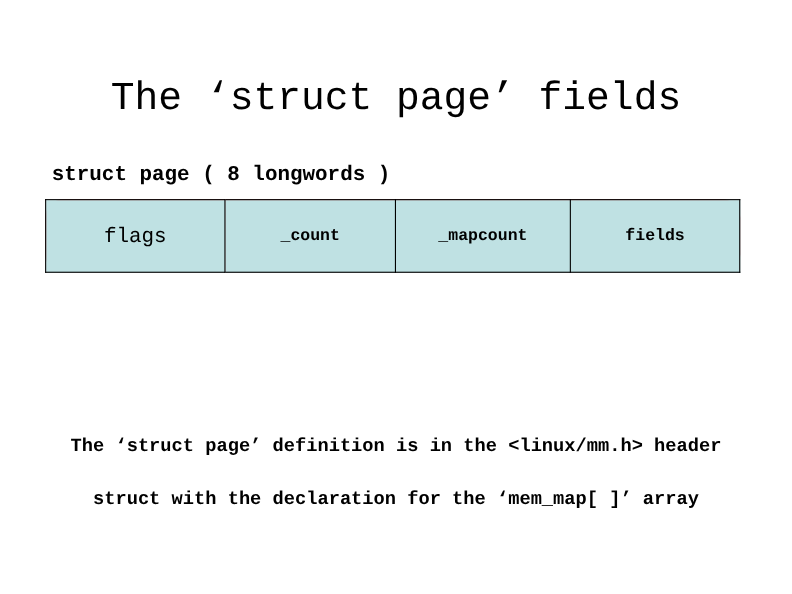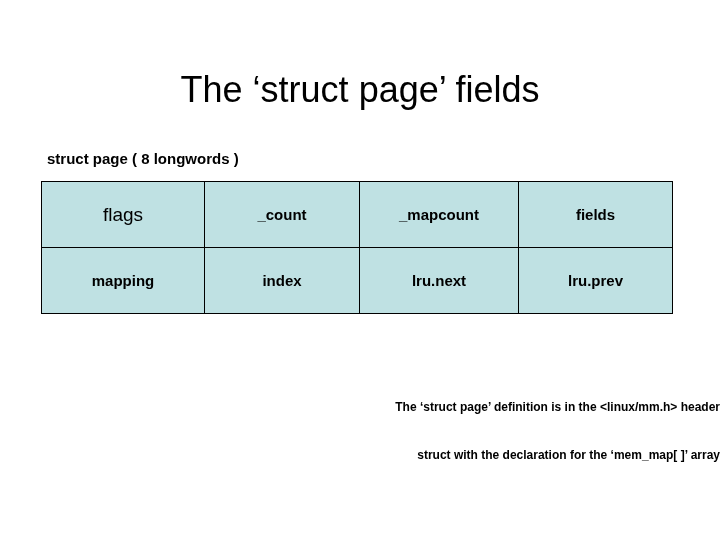--- a/index.html
+++ b/index.html
@@ -16,20 +16,21 @@
     overflow: hidden;
     position: relative;
   }
 
   .slide {
     position: absolute;
     left: 0;
     top: 0;
     width: 644px;
     height: 540px;
+    font-family: Liberation Mono, monospace;
   }
 
   
   .slide-title {
     position: absolute;
     left: 0;
     top: 44px;
     width: 720px;
     text-align: center;
     font-size: 36px;
@@ -37,21 +38,21 @@
     line-height: 44px;
     letter-spacing: 0px;
     white-space: nowrap;
   }
 
   
   .table-caption {
     position: absolute;
     left: 47px;
     top: 149px;
-    font-size: 15px;
+    font-size: 19px;
     font-weight: bold;
     line-height: 20px;
     white-space: nowrap;
   }
 
   
   .fields-table {
     position: absolute;
     left: 41px;
     top: 181px;
@@ -80,22 +81,22 @@
   .fields-table td.cell-flags {
     font-size: 19px;
     font-weight: normal;
   }
 
   
   .footnote {
     position: absolute;
     width: 720px;
     left: 0;
-    text-align: right;
-    font-size: 12px;
+    text-align: center;
+    font-size: 17px;
     font-weight: bold;
     line-height: 22px;
     white-space: nowrap;
   }
   .footnote-1 { top: 396px; }
   .footnote-2 { top: 444px; }
 </style>
 </head>
 <body>
 
@@ -112,26 +113,20 @@
         <col class="c3">
         <col class="c4">
     </colgroup>
     <tbody>
       <tr>
         <td class="cell-flags">flags</td>
         <td>_count</td>
         <td>_mapcount</td>
         <td>fields</td>
       </tr>
-      <tr>
-        <td>mapping</td>
-        <td>index</td>
-        <td>lru.next</td>
-        <td>lru.prev</td>
-      </tr>
     </tbody>
   </table>
 
   <div class="footnote footnote-1">The ‘struct page’ definition is in the &lt;linux/mm.h&gt; header</div>
 
   <div class="footnote footnote-2">struct with the declaration for the ‘mem_map[ ]’ array</div>
 
 </div>
 
 </body></html>

